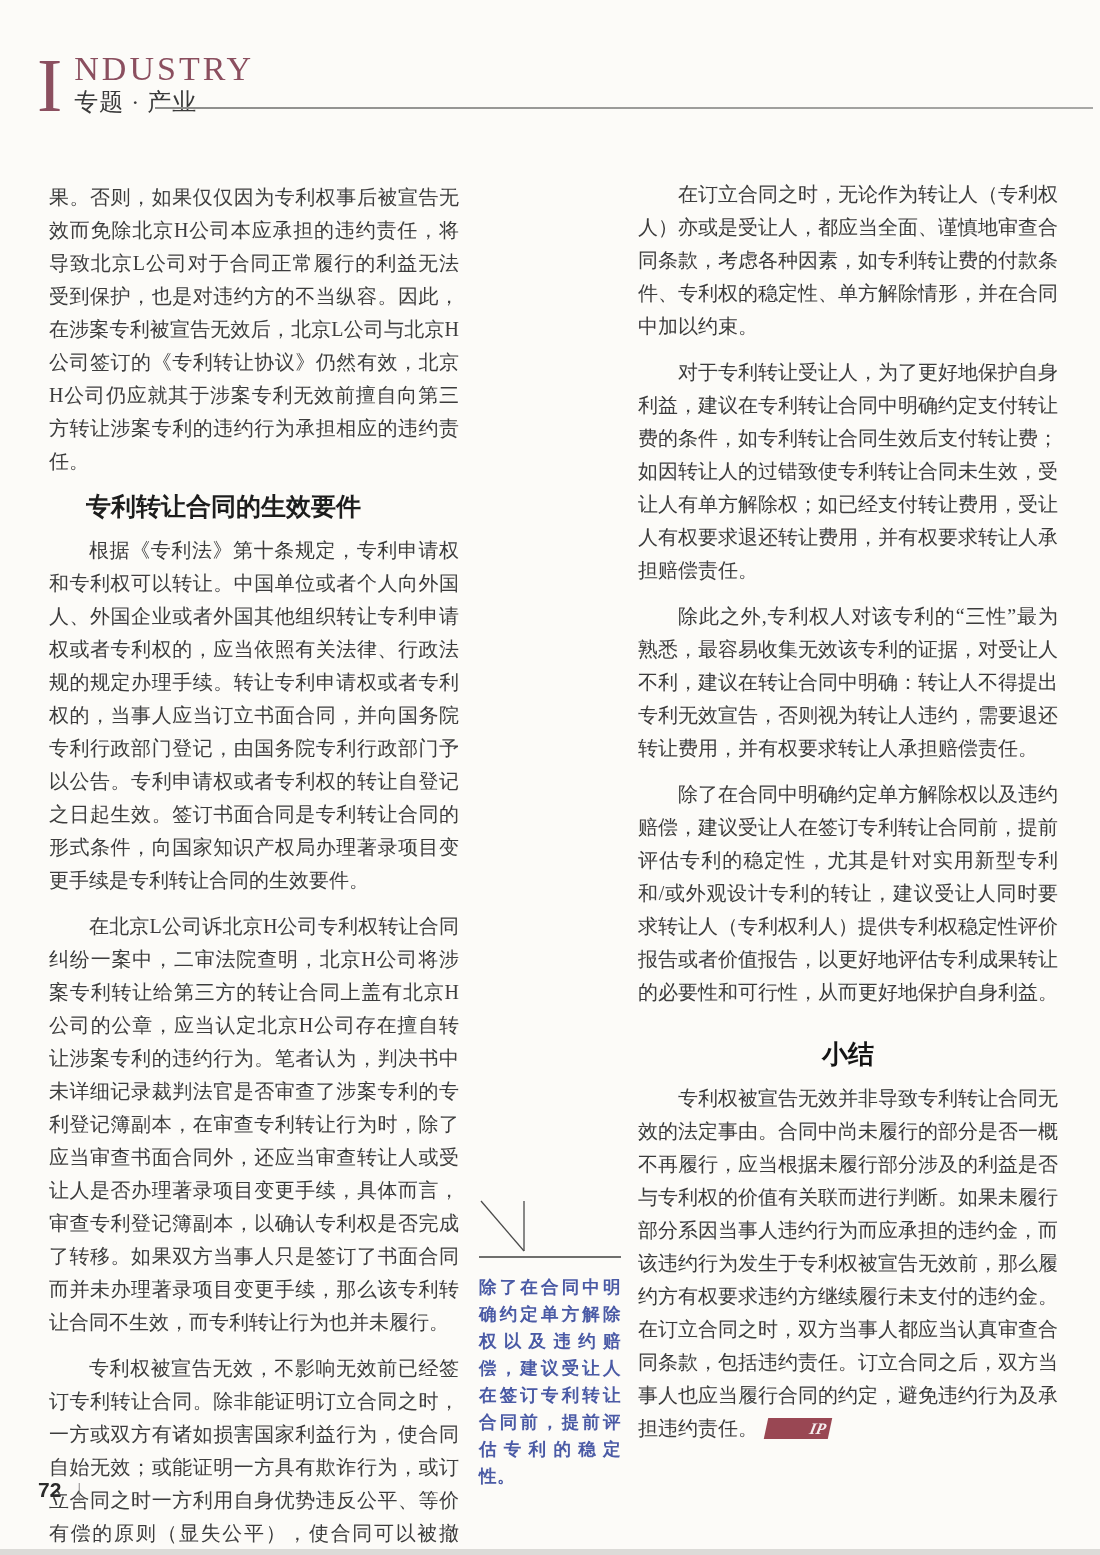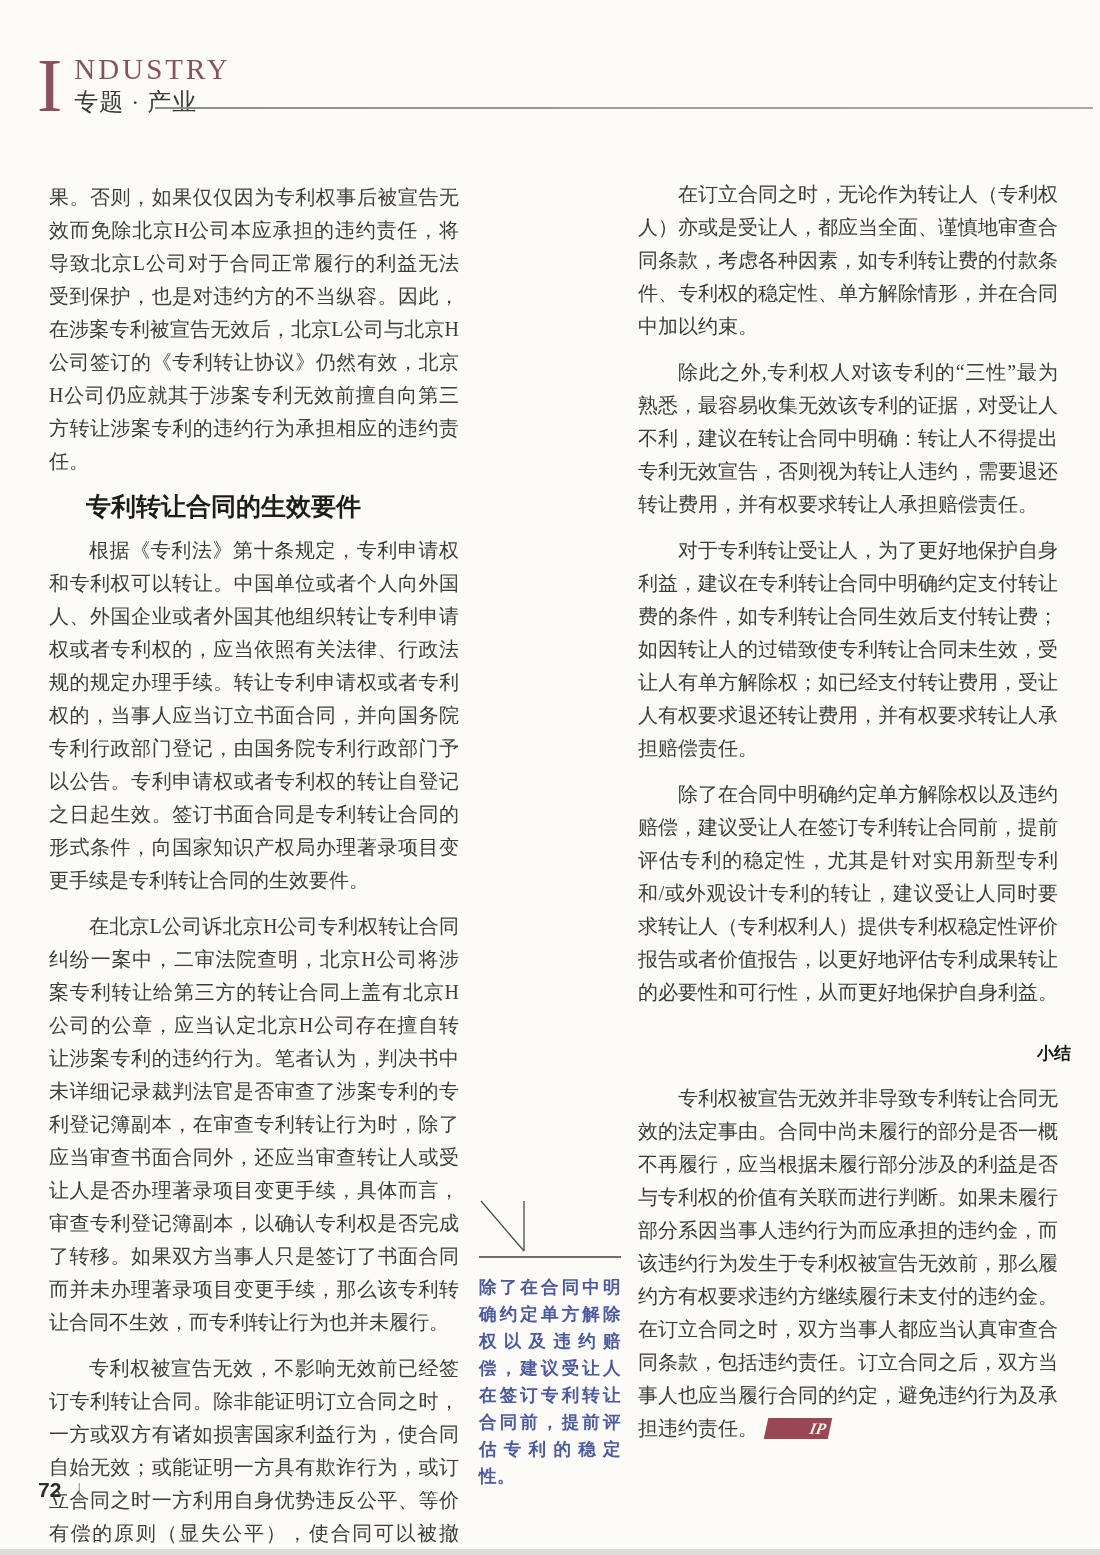--- a/index.html
+++ b/index.html
@@ -15,21 +15,21 @@
 
   
   .header { position: absolute; left: 37px; top: 50px; display: flex; align-items: flex-start; }
   .dropcap {
     font-family: "Liberation Serif", "DejaVu Serif", serif;
     font-size: 76px; line-height: 70px; color: #8b4f5f; letter-spacing: 0;
   }
   .header-text { margin-left: 12px; padding-top: 4px; }
   .mag-title {
     font-family: "Liberation Serif", "DejaVu Serif", serif;
-    font-size: 29px; line-height: 30px; letter-spacing: 3px; color: #8b4f5f;
+    font-size: 34px; line-height: 30px; letter-spacing: 3px; color: #8b4f5f;
   }
   .section-label {
     font-family: "Liberation Serif", "DejaVu Serif", serif;
     font-size: 24px; line-height: 32px; color: #3a3a3a; letter-spacing: 1px; margin-top: 2px;
   }
   .header-rule {
     position: absolute; left: 155px; top: 107px; width: 938px; height: 2px;
     background: linear-gradient(to right, #8e8e8c, #a8a8a6);
   }
 
@@ -52,22 +52,22 @@
     font-weight: bold; font-size: 22px; line-height: 30px; color: #141414;
     margin: 16px 0 6px; text-align: left;
   }
   .subhead {
     font-family: "Liberation Sans", "DejaVu Sans", sans-serif;
     font-weight: bold; font-size: 25px; line-height: 30px; color: #1d1d1d;
     text-indent: 2em; margin: 6px 0 4px; text-align: left;
   }
   .summary-heading {
     font-family: "Liberation Sans", "DejaVu Sans", sans-serif;
-    font-weight: bold; font-size: 17px; line-height: 30px; color: #141414;
-    margin: 30px 0 10px; text-align: right;
+    font-weight: bold; font-size: 26px; line-height: 30px; color: #141414;
+    margin: 30px 0 10px; text-align: center;
   }
 
   
   .pull-quote-box { position: absolute; left: 479px; top: 1198px; width: 142px; }
   .pq-arrow { display: block; }
   .pq-rule { width: 142px; height: 2px; background: #6f6f6d; margin-top: 2px; }
   .pq-text {
     margin-top: 16px;
     font-family: "Liberation Sans", "DejaVu Sans", sans-serif;
     font-weight: bold; font-size: 17.5px; line-height: 27px;
@@ -127,22 +127,22 @@
     <svg class="pq-arrow" width="50" height="56" viewBox="0 0 50 56">
       <line x1="2" y1="3" x2="45" y2="53" stroke="#4a4a4a" stroke-width="1.3"></line>
       <line x1="45" y1="3" x2="45" y2="53" stroke="#4a4a4a" stroke-width="1.3"></line>
     </svg>
     <div class="pq-rule"></div>
     <div class="pq-text">除了在合同中明确约定单方解除权以及违约赔偿，建议受让人在签订专利转让合同前，提前评估专利的稳定性。</div>
   </div>
 
   <div class="col col-right">
     <p class="indent gap-sm">在订立合同之时，无论作为转让人（专利权人）亦或是受让人，都应当全面、谨慎地审查合同条款，考虑各种因素，如专利转让费的付款条件、专利权的稳定性、单方解除情形，并在合同中加以约束。</p>
+    <p class="indent gap-sm">对于专利转让受让人，为了更好地保护自身利益，建议在专利转让合同中明确约定支付转让费的条件，如专利转让合同生效后支付转让费；如因转让人的过错致使专利转让合同未生效，受让人有单方解除权；如已经支付转让费用，受让人有权要求退还转让费用，并有权要求转让人承担赔偿责任。</p>
     <p class="indent gap-sm">除此之外,专利权人对该专利的“三性”最为熟悉，最容易收集无效该专利的证据，对受让人不利，建议在转让合同中明确：转让人不得提出专利无效宣告，否则视为转让人违约，需要退还转让费用，并有权要求转让人承担赔偿责任。</p>
-    <p class="indent gap-sm">对于专利转让受让人，为了更好地保护自身利益，建议在专利转让合同中明确约定支付转让费的条件，如专利转让合同生效后支付转让费；如因转让人的过错致使专利转让合同未生效，受让人有单方解除权；如已经支付转让费用，受让人有权要求退还转让费用，并有权要求转让人承担赔偿责任。</p>
     <p class="indent gap-sm">除了在合同中明确约定单方解除权以及违约赔偿，建议受让人在签订专利转让合同前，提前评估专利的稳定性，尤其是针对实用新型专利和/或外观设计专利的转让，建议受让人同时要求转让人（专利权利人）提供专利权稳定性评价报告或者价值报告，以更好地评估专利成果转让的必要性和可行性，从而更好地保护自身利益。</p>
     <h2 class="summary-heading">小结</h2>
     <p class="indent"><span>专利权被宣告无效并非导致专利转让合同无效的法定事由。合同中尚未履行的部分是否一概不再履行，应当根据未履行部分涉及的利益是否与专利权的价值有关联而进行判断。如果未履行部分系因当事人违约行为而应承担的违约金，而该违约行为发生于专利权被宣告无效前，那么履约方有权要求违约方继续履行未支付的违约金。在订立合同之时，双方当事人都应当认真审查合同条款，包括违约责任。订立合同之后，双方当事人也应当履行合同的约定，避免违约行为及承担违约责任。</span><span class="ip-mark">IP</span></p>
   </div>
 
   <div class="footer">
     <span class="page-number">72</span>
     <span class="footer-divider">|</span>
   </div>
 

